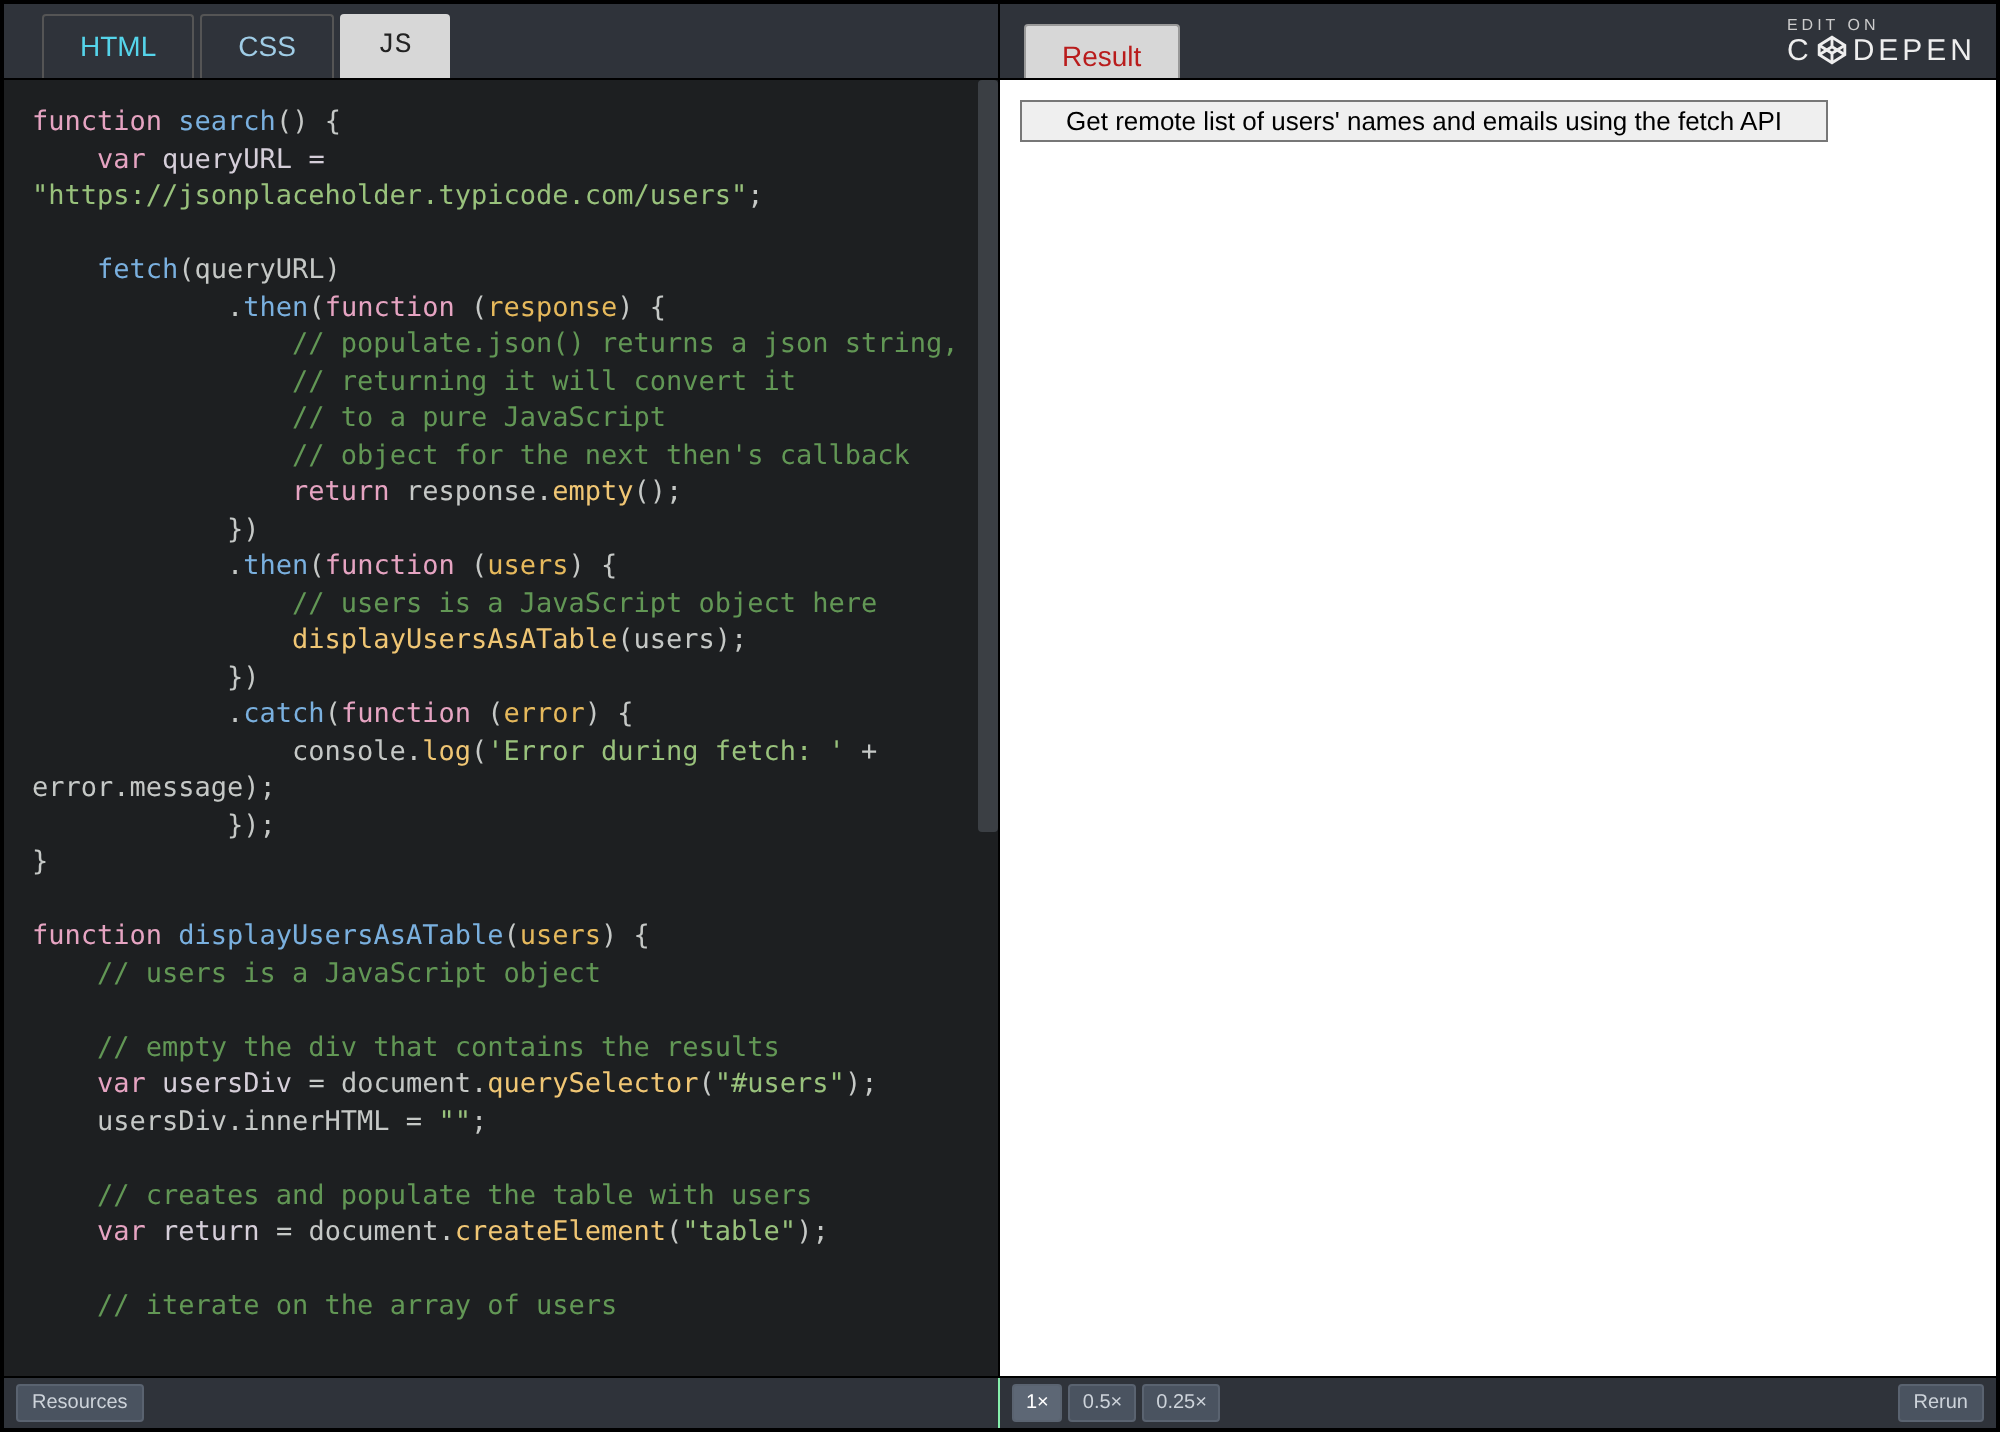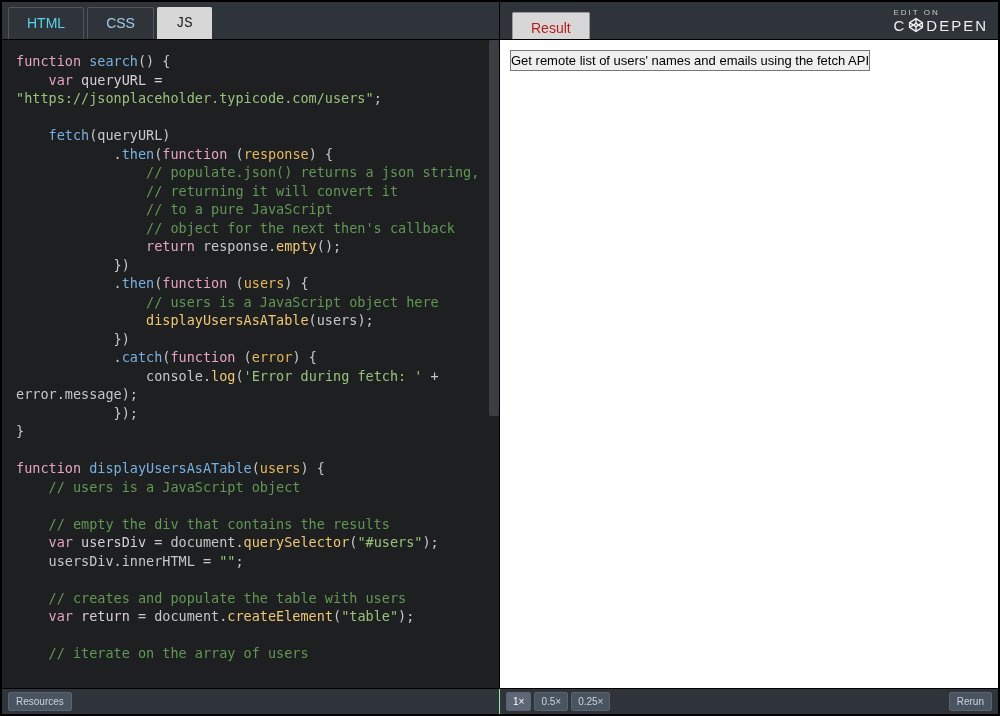--- a/index.html
+++ b/index.html
@@ -16,21 +16,21 @@
   
   
   .top-bar {
     height: 38px;
     background: #2f333a;
     display: flex;
     align-items: stretch;
     border-bottom: 1px solid #000;
   }
   .top-left, .top-right { flex: 1 1 50%; display: flex; align-items: stretch; }
-  .top-left { border-right: 1px solid #000; }
+  .top-left { border-right: 1px solid #000; padding-left: 13px; }
   .top-right { justify-content: space-between; }
   .tabs { display: flex; padding: 5px 0 0 6px; gap: 0; }
   .tab {
     padding: 7px 18px 6px 18px;
     font-size: 14px;
     color: #999;
     background: #2f333a;
     border: 1px solid #555;
     border-bottom: none;
     cursor: pointer;
@@ -127,21 +127,21 @@
   .cm   { color: #629755; }            
   .op   { color: #d5ced9; }
   .par  { color: #e6b95c; }
   
   
   .preview-content {
     padding: 10px;
   }
   .fetch-button {
     font-size: 13px;
-    padding: 2px 0;
+    padding: 2px 22px;
     background: #efefef;
     border: 1px solid #777;
     cursor: pointer;
   }
   
   
   .bottom-bar {
     height: 26px;
     background: #2f333a;
     border-top: 1px solid #000;

